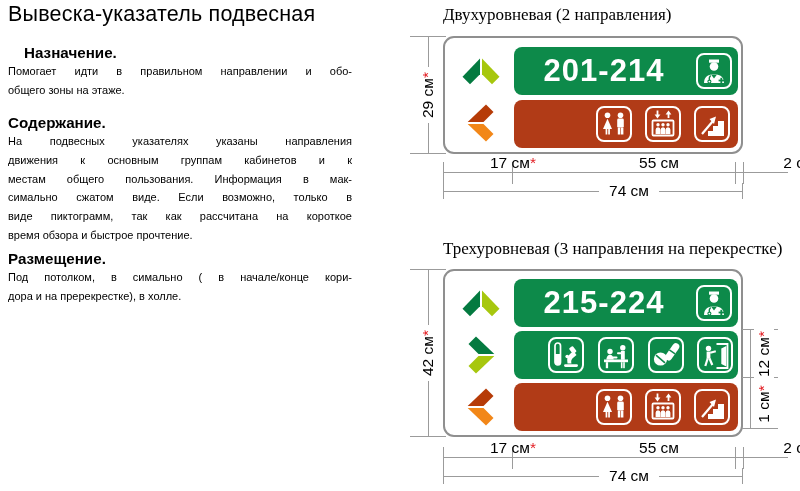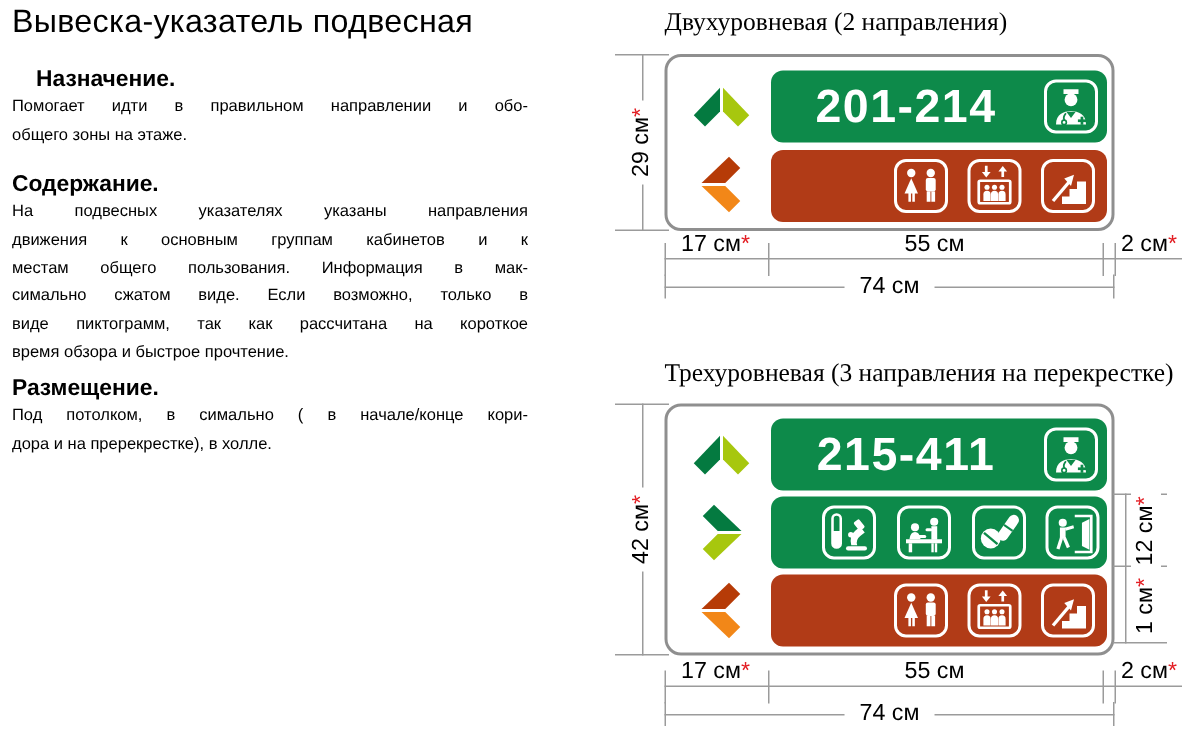--- a/index.html
+++ b/index.html
@@ -28,21 +28,21 @@
   
   .vdim{position:absolute;width:36px;}
   .vdim .vline{position:absolute;width:1px;top:0;bottom:0;background:var(--dim_line);}
   .vdim .tick{position:absolute;height:1px;width:36px;left:0;background:var(--dim_line);}
   .dlabel{font-size:15.5px;white-space:nowrap;}
   .vdim .lbl{position:absolute;top:50%;background:#fff;padding:1px 5px;
              transform:translate(-50%,-50%) rotate(-90deg);}
   .st{color:var(--dim_star);}
   .hline{position:absolute;height:1px;background:var(--dim_line);}
   .htick{position:absolute;width:1px;background:var(--dim_line);}
-  .hlab{position:absolute;text-align:center;transform:translateX(-50%);}
+  .hlab{position:absolute;text-align:center;transform:translateX(-50%);margin-left:36px;}
   .hlab.mid{background:#fff;padding:0 10px;transform:translate(-50%,-50%);}
 </style>
 </head>
 <body>
 
 <div id="page">
 
   <div class="abs title">Вывеска-указатель подвесная</div>
 
   <div class="abs shead" style="left:24px;top:44px;">Назначение.</div>
@@ -167,21 +167,21 @@
     <svg class="arrow" style="left:13px;top:64px;" viewBox="0 0 48 48">
       <path fill="var(--arrow_dark_green)" d="M40,22.8 L18,1.8 L9,10.8 L21,22.8 Z"></path>
       <path fill="var(--arrow_lime)" d="M40,25.2 L21,25.2 L9,37.2 L18,46.2 Z"></path>
     </svg>
     <svg class="arrow" style="left:13px;top:116px;" viewBox="0 0 48 48">
       <path fill="var(--arrow_dark_red)" d="M8,22.8 L30,1.8 L39,10.8 L27,22.8 Z"></path>
       <path fill="var(--arrow_orange)" d="M8,25.2 L27,25.2 L39,37.2 L30,46.2 Z"></path>
     </svg>
 
     <div class="bar green" style="top:8px;">
-      <div class="range">215-411</div>
+      <div class="range">215-224</div>
       <div class="icon" style="left:182px;top:6px;">
         <svg viewBox="0 0 32 32" width="32" height="32">
           <path fill="#fff" d="M11,4.5 h10 v3.2 h-10 z"></path>
           <circle cx="16" cy="11.5" r="4.3" fill="#fff"></circle>
           <path fill="#fff" d="M6,28 C6,21 11,19.2 16,19.2 C21,19.2 26,21 26,28 Z"></path>
           <path fill="var(--bar)" d="M13,19.6 L16,23.6 L19,19.6 Z"></path>
           <path d="M12.6,20.5 q-2.2,2.6 -1,4.6" fill="none" stroke="var(--bar)" stroke-width="1.2"></path>
           <circle cx="11.4" cy="26.6" r="1.5" fill="#fff" stroke="var(--bar)" stroke-width="1.1"></circle>
           <rect x="20.6" y="24.6" width="5.4" height="1.8" fill="var(--bar)"></rect>
           <rect x="22.4" y="22.8" width="1.8" height="5.4" fill="var(--bar)"></rect>

